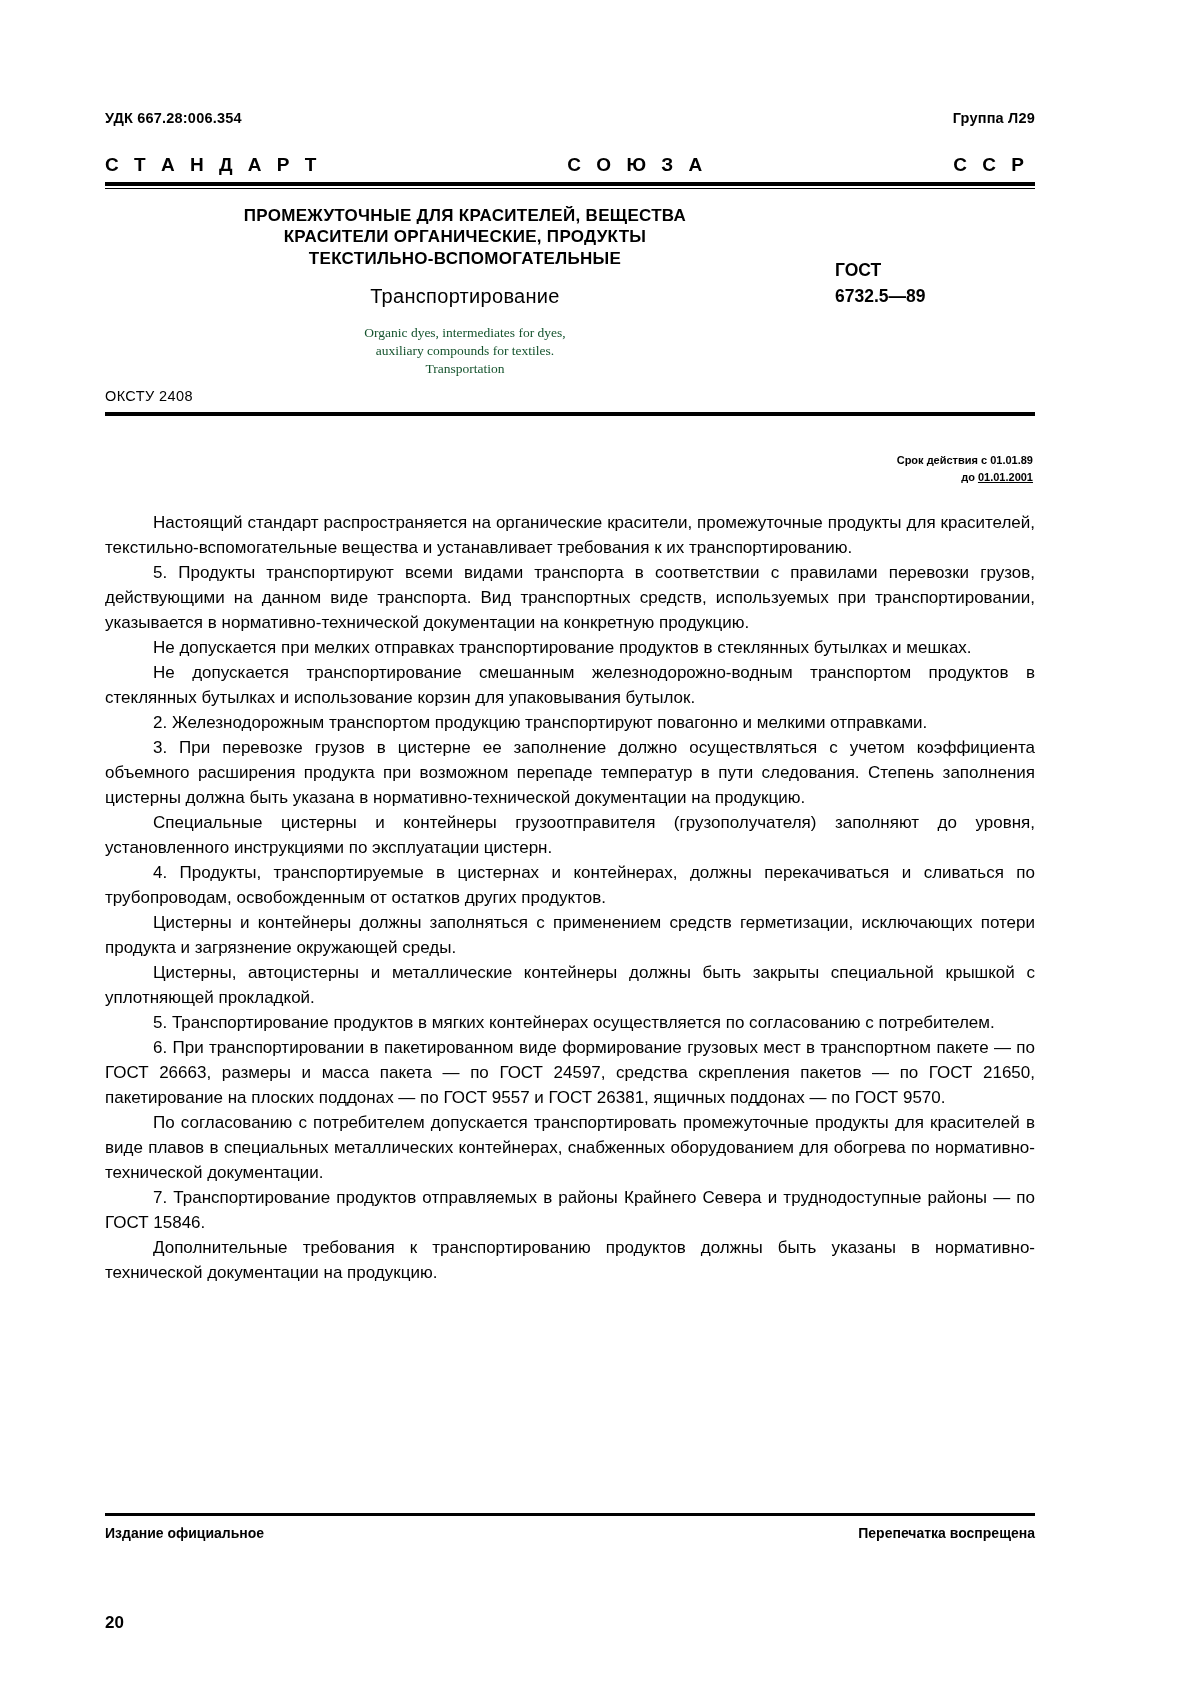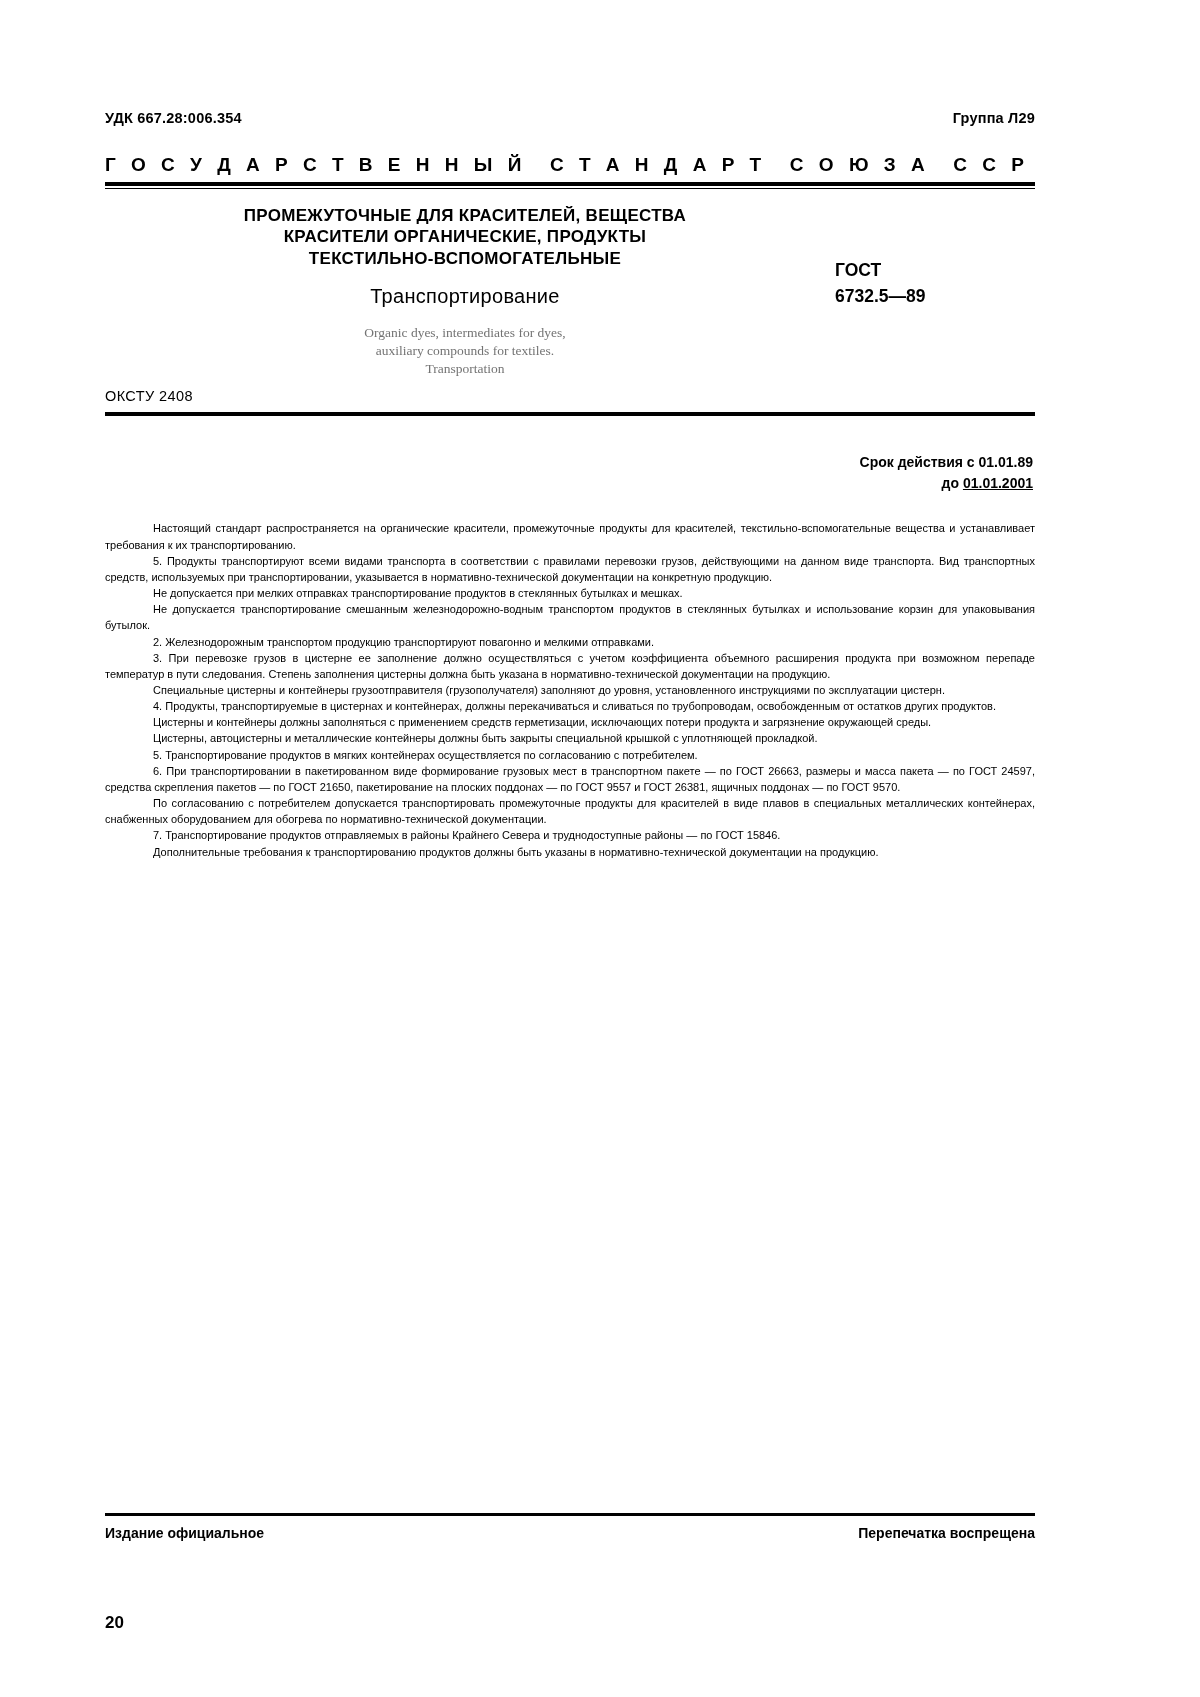--- a/index.html
+++ b/index.html
@@ -79,21 +79,21 @@
   .sub-title {
     font-size: 20px;
     margin-top: 16px;
     letter-spacing: 0.3px;
   }
   .eng-title {
     margin-top: 16px;
     font-size: 13.5px;
     font-family: "Liberation Serif", serif;
     line-height: 1.35;
-    color: #737373;
+    color: #14532d;
   }
   .std-num {
     position: absolute;
     right: 0;
     top: 52px;
     text-align: left;
     font-size: 17.5px;
     font-weight: bold;
     line-height: 1.5;
     width: 200px;
@@ -105,31 +105,31 @@
   }
   .rule-bottom {
     margin-top: 8px;
     border-top: 4px solid #000;
   }
 
   
   .validity {
     margin-top: 36px;
     text-align: right;
-    font-size: 14px;
+    font-size: 11px;
     font-weight: bold;
     line-height: 1.5;
     padding-right: 2px;
   }
   .validity .u { text-decoration: underline; }
 
   
   .body-text {
     margin-top: 26px;
-    font-size: 11px;
+    font-size: 17px;
     line-height: 1.47;
     text-align: justify;
   }
   .body-text p {
     margin: 0;
     text-indent: 48px;
   }
 
   
   .footer {
@@ -159,21 +159,20 @@
 
 <div class="page">
   <div class="content">
 
     <div class="top-row">
       <div>УДК 667.28:006.354</div>
       <div>Группа Л29</div>
     </div>
 
     <div class="gost-line">
-      <span>Г О С У Д А Р С Т В Е Н Н Ы Й</span>
       <span>С Т А Н Д А Р Т</span>
       <span>С О Ю З А</span>
       <span>С С Р</span>
     </div>
 
     <div class="rule-thick"></div>
     <div class="rule-thin"></div>
 
     <div class="title-block">
       <div class="title-center">

